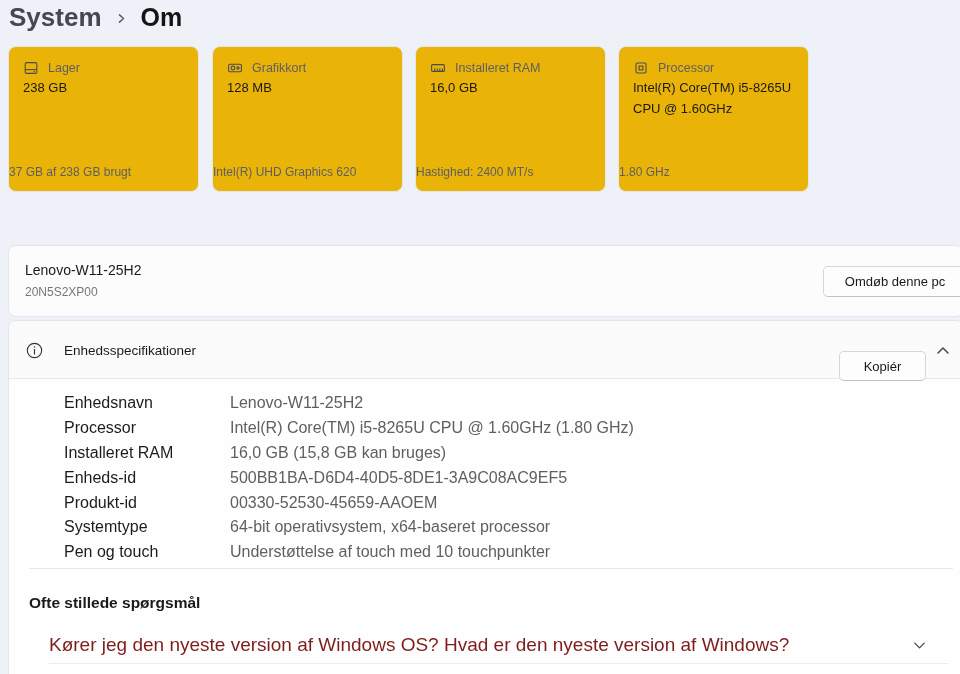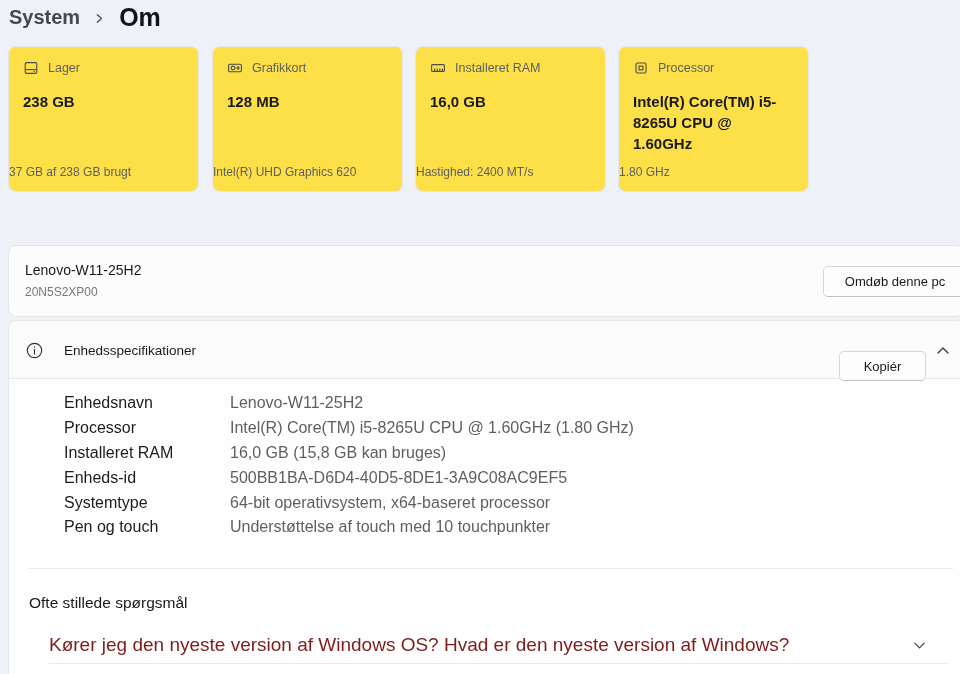--- a/index.html
+++ b/index.html
@@ -6,31 +6,31 @@
   html,body { width:960px; height:674px; overflow:hidden; }
   body {
     font-family:"Liberation Sans","DejaVu Sans",sans-serif;
     background:#eef1f8;
     position:relative;
     color:#191919;
   }
 
   
   .breadcrumb { position:absolute; left:9px; top:0; height:34px; display:flex; align-items:center; gap:13px; }
-  .bc-parent { font-size:20px; font-weight:600; color:#45484f; cursor:pointer; }
+  .bc-parent { font-size:26px; font-weight:600; color:#45484f; cursor:pointer; }
   .bc-sep { width:13px; height:13px; display:flex; margin-top:2px; }
   .bc-current { font-size:25px; font-weight:600; color:#141414; }
 
   
-  .card { position:absolute; top:46px; width:191px; height:146px; background:#fde047;
+  .card { position:absolute; top:46px; width:191px; height:146px; background:#eab308;
           border:1px solid #e5e6e8; border-radius:8px; padding:13px 14px; }
   .card-head { display:flex; align-items:center; gap:9px; color:#5d5f63; }
   .card-icon { width:16px; height:16px; display:flex; flex:none; }
   .card-label { font-size:12.5px; white-space:nowrap; }
-  .card-value { margin-top:15px; font-size:15px; font-weight:700; color:#191919; line-height:21px; }
+  .card-value { margin-top:1px; font-size:13px; font-weight:400; color:#191919; line-height:21px; }
   .card-footer { position:absolute; left:0; right:10px; bottom:12px; font-size:12px; color:#5d5f63; white-space:nowrap; }
 
   
   .device-card { position:absolute; left:8px; top:245px; width:956px; height:72px; background:#fcfcfd;
                  border:1px solid #e5e6e8; border-radius:8px; }
   .device-name { position:absolute; left:16px; top:16px; font-size:14px; color:#1a1a1a; }
   .device-model { position:absolute; left:16px; top:39px; font-size:12px; color:#77777b; }
 
   .btn { position:absolute; background:#fdfdfd; border:1px solid #d6d6d8; border-bottom-color:#c2c2c5;
          border-radius:5px; font-size:13px; color:#191919; display:flex; align-items:center;
@@ -48,21 +48,21 @@
 
   .spec-table { position:absolute; left:55px; top:70px; right:20px; }
   .spec-row { display:flex; align-items:center; height:24.8px; font-size:16px; }
   .spec-label { width:166px; flex:none; color:#1c1c1c; }
   .spec-value { color:#5d5f63; }
 
   .divider { position:absolute; height:1px; background:#e8e8ea; }
   .div-faq { left:20px; width:924px; top:247px; }
   .div-faq-item { left:40px; width:900px; top:342px; background:#ececee; }
 
-  .faq-title { position:absolute; left:20px; top:273px; font-size:15.5px; font-weight:400; color:#1a1a1a; }
+  .faq-title { position:absolute; left:20px; top:273px; font-size:15.5px; font-weight:700; color:#1a1a1a; }
   .faq-item { position:absolute; left:40px; top:308px; right:24px; height:32px; display:flex;
               align-items:center; cursor:pointer; }
   .faq-q { font-size:19px; color:#7f1d1d; flex:1; }
   .faq-chev { width:15px; height:15px; display:flex; flex:none; margin-right:12px; }
 
   svg { width:100%; height:100%; }
 </style>
 </head>
 <body>
 
@@ -169,20 +169,24 @@
     </div>
     <div class="spec-row">
       <span class="spec-label">Installeret RAM</span>
       <span class="spec-value">16,0 GB (15,8 GB kan bruges)</span>
     </div>
     <div class="spec-row">
       <span class="spec-label">Enheds-id</span>
       <span class="spec-value">500BB1BA-D6D4-40D5-8DE1-3A9C08AC9EF5</span>
     </div>
     <div class="spec-row">
+      <span class="spec-label">Produkt-id</span>
+      <span class="spec-value">00330-52530-45659-AAOEM</span>
+    </div>
+    <div class="spec-row">
       <span class="spec-label">Systemtype</span>
       <span class="spec-value">64-bit operativsystem, x64-baseret processor</span>
     </div>
     <div class="spec-row">
       <span class="spec-label">Pen og touch</span>
       <span class="spec-value">Understøttelse af touch med 10 touchpunkter</span>
     </div>
   </div>
 
   <div class="divider div-faq"></div>

